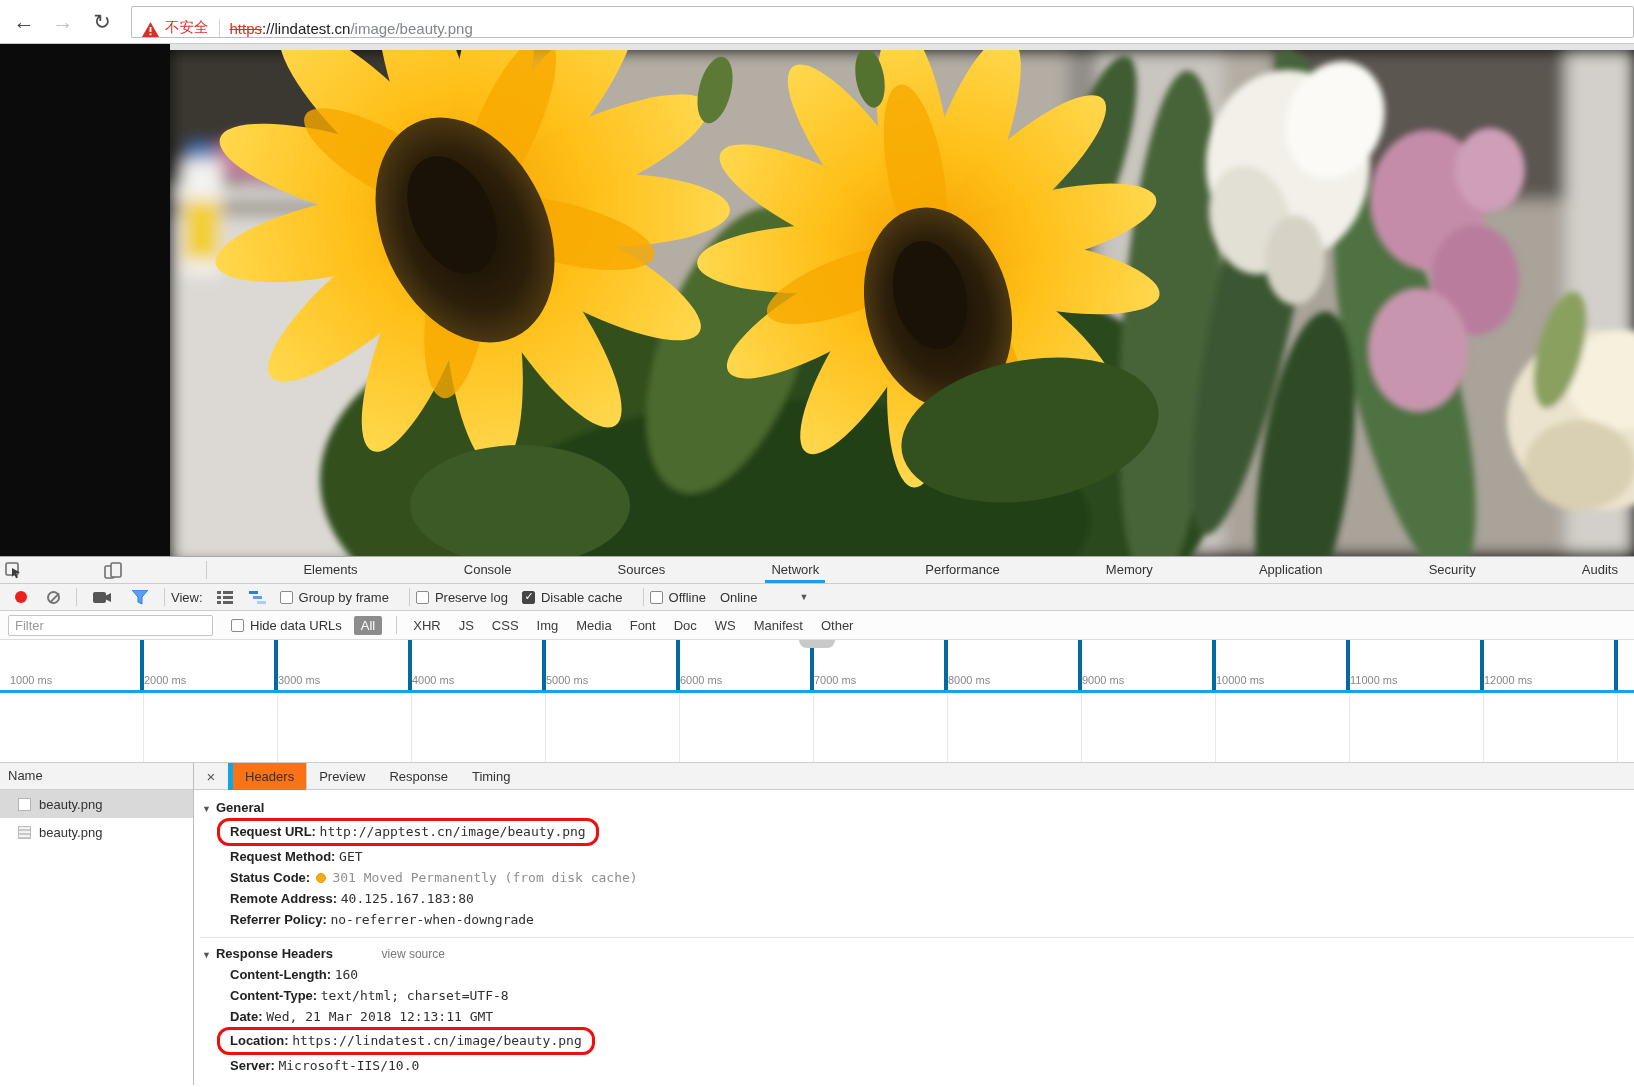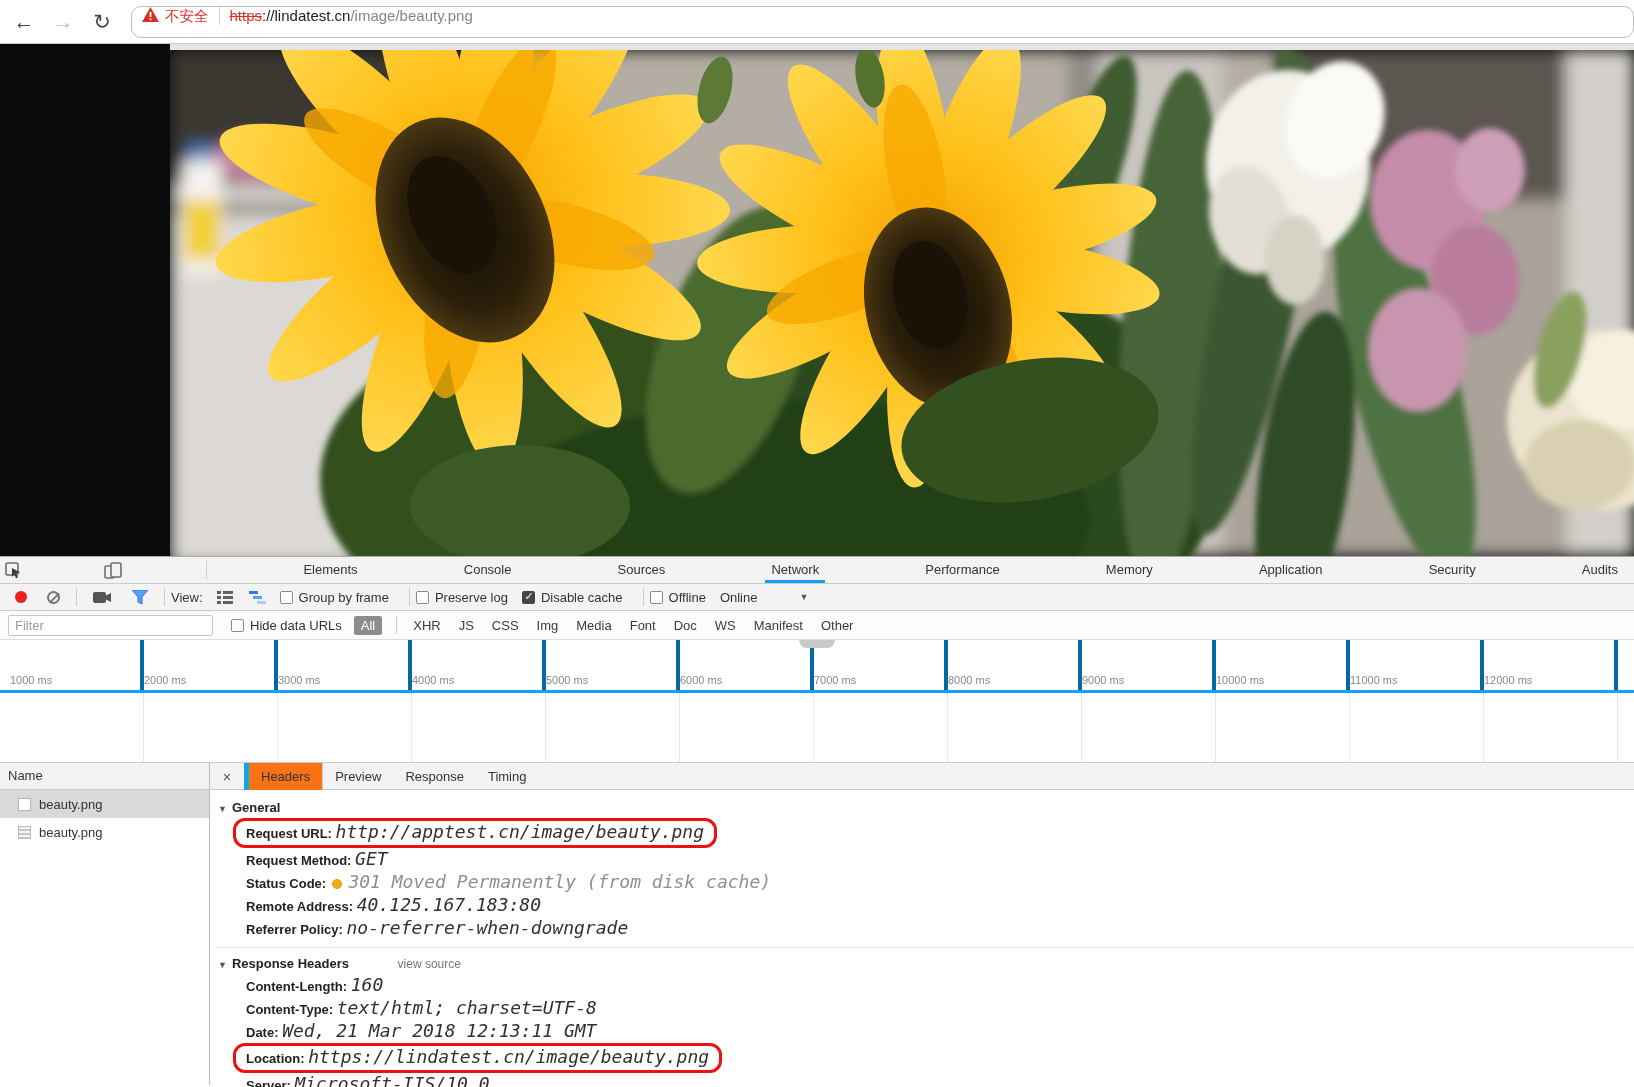--- a/index.html
+++ b/index.html
@@ -5,22 +5,22 @@
   * { margin:0; padding:0; box-sizing:border-box; }
   html,body { width:1634px; height:1087px; overflow:hidden; background:#fff;
     font-family:"Liberation Sans", sans-serif; }
 
   
   .browser-toolbar { position:absolute; left:0; top:0; width:1634px; height:44px;
     background:#fff; border-bottom:1px solid #c9c9c9; display:flex; align-items:center; }
   .nav-btn { width:30px; height:30px; display:flex; align-items:center; justify-content:center;
     font-size:21px; color:#4a4a4a; margin-left:9px; }
   .nav-btn.disabled { color:#c2c2c2; }
-  .omnibox { flex:1; height:32px; margin-left:14px; border:1px solid #bdbdbd; border-radius:10px;
-    background:#fff; display:flex; align-items:flex-start; padding:0 10px; font-size:15px; }
+  .omnibox { flex:1; height:32px; margin-left:14px; border:1px solid #bdbdbd; border-radius:2px;
+    background:#fff; display:flex; align-items:flex-end; padding:0 10px; font-size:15px; }
   .warn-tri { width:17px; height:15px; margin-right:6px; }
   .warn-text { color:#d93025; margin-right:10px; font-size:14.5px; }
   .omni-sep { width:1px; height:18px; background:#d5d5d5; margin-right:10px; }
   .url-scheme { color:#d93025; text-decoration:line-through; }
   .url-host { color:#202124; }
   .url-path { color:#80868b; }
 
   
   .photo-area { position:absolute; left:0; top:44px; width:1634px; height:512px; background:#0b0b0b; }
   .photo-top-strip { position:absolute; left:170px; top:0; width:1464px; height:6px; background:#e4e4e4; }
@@ -65,21 +65,21 @@
     display:flex; align-items:flex-end; justify-content:flex-start; }
   .ruler-cell span { color:#888; font-size:11px; padding:0 5px 4px 0; }
   .ruler-handle { position:absolute; left:50%; top:0; transform:translateX(-50%);
     width:36px; height:8px; background:#c9c9c9; border-radius:0 0 8px 8px; }
   .blue-line { height:3px; background:#18a0f2; }
   .waterfall { height:70px; border-bottom:1px solid #ccc; display:flex; background:#fff; }
   .wf-pad { width:10px; flex:none; }
   .wf-cell { width:134px; flex:none; border-right:1px solid #e9e9e9; }
 
   .split { display:flex; height:322px; }
-  .left-col { width:210px; flex:none; border-right:1px solid #bdbdbd; }
+  .left-col { width:194px; flex:none; border-right:1px solid #bdbdbd; }
   .col-header { height:27px; background:#f3f3f3; border-bottom:1px solid #ccc;
     line-height:26px; padding-left:8px; color:#333; }
   .req-row { height:28px; display:flex; align-items:center; padding-left:18px; background:#fff;text-align:right; }
   .req-row.selected { background:#d9d9d9; }
   .req-icon { width:13px; height:13px; border:1px solid #b5b5b5; background:#fff; margin-right:8px; flex:none; }
   .req-icon.doc { background:repeating-linear-gradient(#f2f2f2 0 2px, #c9c9c9 2px 4px); border-color:#bbb; }
 
   .right-panel { flex:1; min-width:0; }
   .detail-strip { height:27px; background:#f3f3f3; border-bottom:1px solid #ccc;
     display:flex; align-items:stretch; }
@@ -88,21 +88,21 @@
   .detail-tab { padding:0 12px; display:flex; align-items:center; color:#333; }
   .detail-tab.active { background:#f97316; border-left:5px solid #0ea5e9; border-right:1px solid #ccc;
     margin-bottom:-1px; }
 
   .headers-content { padding:6px 0 0 6px; background:#fff; }
   .sec-head { font-weight:bold; color:#222; padding:4px 0 3px 2px; }
   .disc { font-size:9px; color:#555; margin-right:5px; }
   .view-source { font-weight:normal; color:#777; font-size:12px; margin-left:45px; }
   .hrow { padding-left:30px; line-height:21px; white-space:nowrap; }
   .hrow b { color:#222; }
-  .hval { font-family:"DejaVu Sans Mono","Liberation Mono",monospace; font-size:18px; color:#303030;font-style:italic; }
+  .hval { font-family:"DejaVu Sans Mono","Liberation Mono",monospace; font-size:13px; color:#303030; }
   .hval.gray { color:#8f8f8f; }
   .hl-box { display:inline-block; border:3px solid #ee0f0f; border-radius:12px;
     padding:0 10px 1px; margin-left:-13px; }
   .status-dot { display:inline-block; width:10px; height:10px; border-radius:50%;
     background:#f8ab10; border:1px solid #e09a00; margin:0 3px -1px 2px; }
   .sec-divider { border-top:1px solid #e4e4e4; margin:7px 0 4px; }
 </style>
 </head>
 <body>
 

